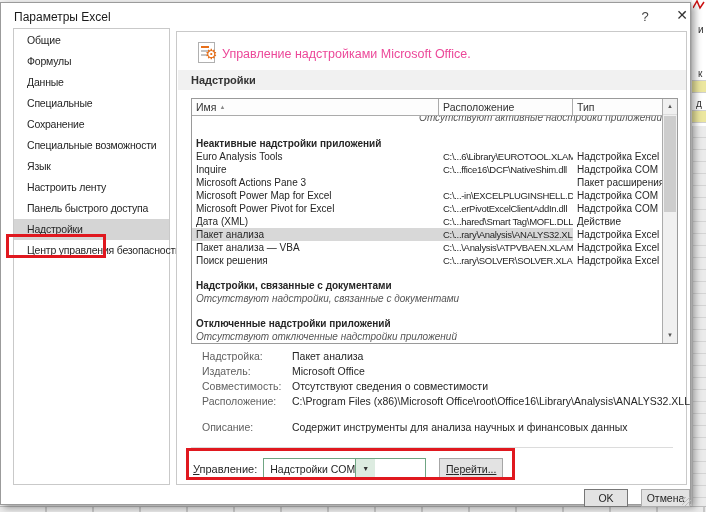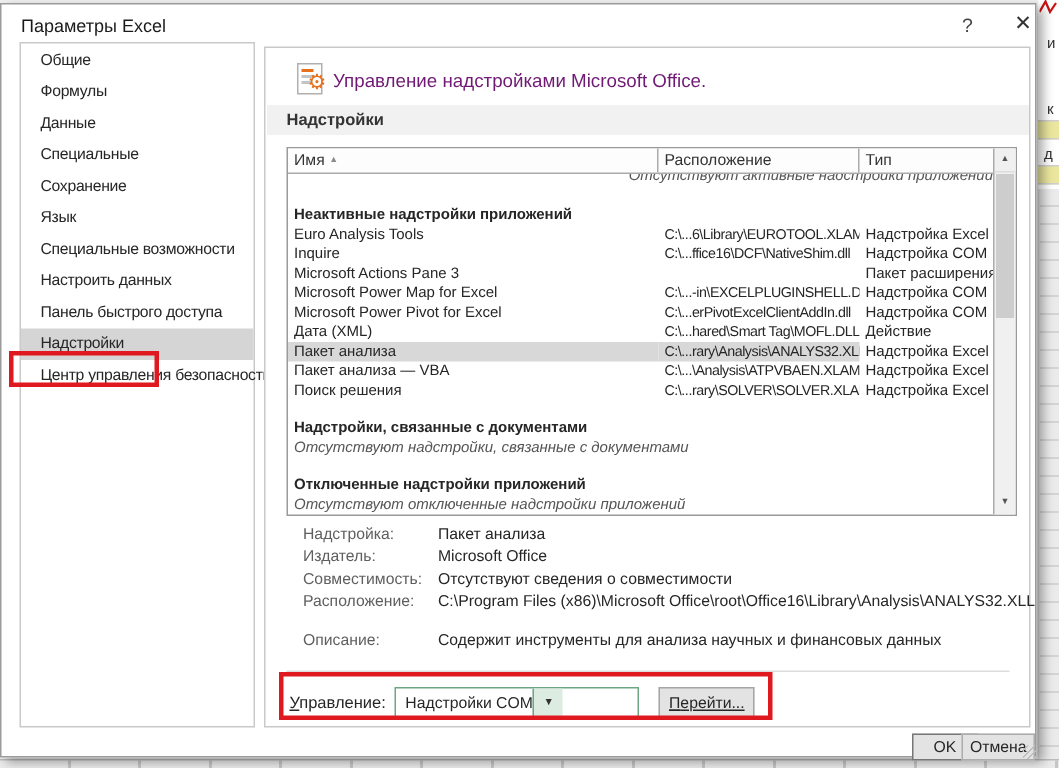--- a/index.html
+++ b/index.html
@@ -33,21 +33,21 @@
 
   
   .panel{position:absolute;left:175px;top:28px;width:511px;height:454px;border:1px solid #c9c9c9;
          background:#fff;box-sizing:border-box;}
   .doc-icon{position:absolute;left:21px;top:10px;width:15px;height:19px;border:1px solid #b0b0b0;background:#fff;}
   .doc-line{position:absolute;left:2px;height:2px;background:#c4c4c4;}
   .doc-line.l1{top:3px;width:8px;background:#e8701a;}
   .doc-line.l2{top:7px;width:9px;}
   .doc-line.l3{top:11px;width:7px;}
   .gear{position:absolute;left:28px;top:15px;font-size:14px;line-height:14px;color:#e8701a;}
-  .heading{position:absolute;left:45px;top:15px;font-size:12.5px;color:#701a75;}
+  .heading{position:absolute;left:45px;top:15px;font-size:12.5px;color:#ec4899;}
   .band{position:absolute;left:1px;top:38px;width:508px;height:20px;background:#f1f1f1;
         line-height:20px;padding-left:13px;font-weight:bold;font-size:11px;color:#333;box-sizing:border-box;}
 
   
   .listbox{position:absolute;left:14px;top:66px;width:487px;height:246px;border:1px solid #9a9a9a;
            box-sizing:border-box;background:#fff;}
   .lheader{display:flex;height:17px;border-bottom:1px solid #ababab;background:#fdfdfd;box-sizing:border-box;}
   .hcell{border-right:1px solid #ababab;padding:2px 0 0 4px;font-size:10.5px;color:#333;box-sizing:border-box;white-space:nowrap;}
   .h-name{width:247px;}
   .h-loc{width:134px;}
@@ -87,21 +87,21 @@
   .combo{width:163px;height:22px;border:1px solid #6fa583;display:flex;align-items:center;
          padding-left:6px;box-sizing:border-box;background:#fff;}
   .combo-value{font-size:10.5px;white-space:nowrap;}
   .combo-btn{width:19px;height:20px;background:#ddece1;border-left:1px solid #6fa583;text-align:center;
              line-height:20px;font-size:7px;color:#333;flex:none;}
   .go-btn{width:64px;height:22px;background:#e3e3e3;border:1px solid #a6a6a6;font-size:10.5px;
           text-align:center;line-height:20px;margin-left:13px;box-sizing:border-box;text-decoration:underline;}
 
   
   .btn{position:absolute;background:#e3e3e3;font-size:10.5px;text-align:center;box-sizing:border-box;}
-  .btn-ok{left:583px;top:486px;width:44px;height:18px;border:1px solid #767676;line-height:16px;margin-left:24px;}
+  .btn-ok{left:583px;top:486px;width:44px;height:18px;border:1px solid #767676;line-height:16px;}
   .btn-cancel{left:640px;top:486px;width:49px;height:18px;border:1px solid #acacac;line-height:16px;}
   .grip{position:absolute;left:681px;top:494px;width:9px;height:9px;
         background:repeating-linear-gradient(135deg,transparent 0 2px,#bdbdbd 2px 3px);}
 
   
   .red-box{position:absolute;border:3px solid #e0181f;box-sizing:border-box;}
   .red-sidebar{left:6px;top:234px;width:100px;height:24px;}
   .red-manage{left:186px;top:448px;width:329px;height:32px;}
 </style>
 </head>
@@ -126,23 +126,23 @@
     <div class="title">Параметры Excel</div>
     <div class="help-btn">?</div>
     <div class="close-btn">✕</div>
 
     <div class="sidebar" id="sidebar">
         <div class="side-item">Общие</div>
         <div class="side-item">Формулы</div>
         <div class="side-item">Данные</div>
         <div class="side-item">Специальные</div>
         <div class="side-item">Сохранение</div>
+        <div class="side-item">Специальные возможности</div>
         <div class="side-item">Язык</div>
-        <div class="side-item">Специальные возможности</div>
-        <div class="side-item">Настроить данных</div>
+        <div class="side-item">Настроить ленту</div>
         <div class="side-item">Панель быстрого доступа</div>
         <div class="side-item selected">Надстройки</div>
         <div class="side-item">Центр управления безопасностью</div>
       </div>
 
     <div class="panel">
       <div class="doc-icon">
         <div class="doc-line l1"></div>
           <div class="doc-line l2"></div>
           <div class="doc-line l3"></div>

